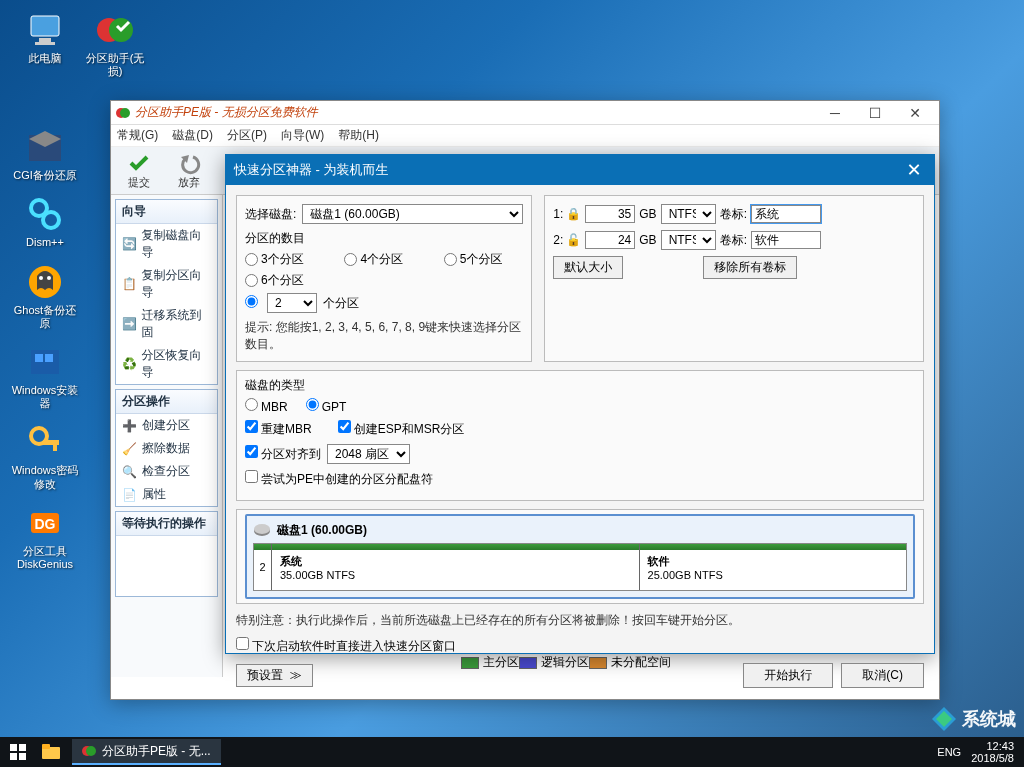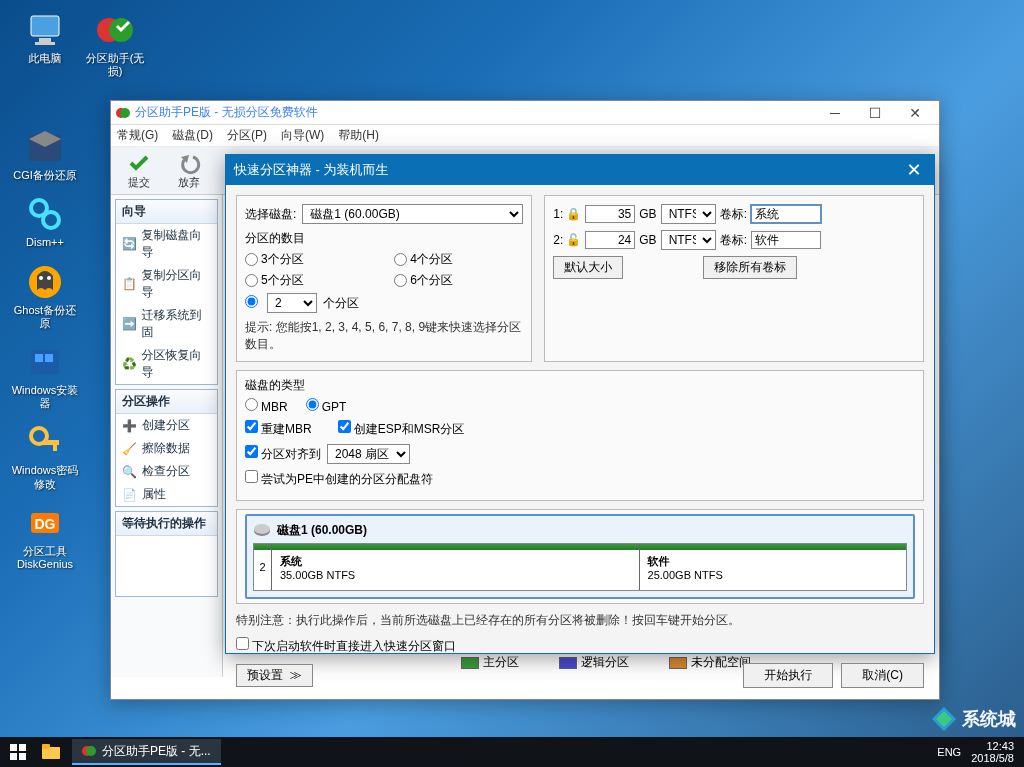--- a/index.html
+++ b/index.html
@@ -8,21 +8,21 @@
 
 .desktop-icons { position: absolute; top: 10px; left: 10px; display: flex; flex-direction: column; gap: 12px; }
 .desktop-icon { display: flex; flex-direction: column; align-items: center; width: 70px; text-align: center; cursor: pointer; }
 .desktop-icon .ico { width: 40px; height: 40px; display: flex; align-items: center; justify-content: center; }
 .desktop-icon .lbl { color: #fff; font-size: 11px; margin-top: 2px; text-shadow: 1px 1px 2px rgba(0,0,0,.7); line-height: 1.2; }
 
 
 .app-window { position: absolute; left: 110px; top: 100px; width: 830px; height: 600px; background: #fff; border: 1px solid #888; box-shadow: 0 4px 20px rgba(0,0,0,.3); }
 .app-titlebar { height: 24px; background: #fff; display: flex; align-items: center; padding: 0 4px; border-bottom: 1px solid #ddd; }
 .app-titlebar .app-ico { width: 16px; height: 16px; margin-right: 4px; }
-.app-titlebar .title { font-size: 12px; color: #3b82f6; flex: 1; }
+.app-titlebar .title { font-size: 12px; color: #c2410c; flex: 1; font-style: italic; }
 .app-titlebar .winbtns { display: flex; gap: 0; }
 .app-titlebar .winbtn { width: 40px; height: 22px; background: #fff; border: none; font-size: 14px; cursor: pointer; display:flex;align-items:center;justify-content:center;color:#444;}
 
 .app-menubar { height: 22px; display: flex; align-items: center; padding: 0 6px; gap: 14px; background: #fff; border-bottom: 1px solid #eee; }
 .app-menubar span { font-size: 12px; color: #333; cursor: pointer; }
 
 .app-toolbar { height: 48px; background: #f0f4f8; border-bottom: 1px solid #ccc; display: flex; align-items: center; padding: 0 8px; gap: 10px; }
 .tool-btn { display: flex; flex-direction: column; align-items: center; width: 40px; cursor: pointer; }
 .tool-btn .ti { width: 24px; height: 24px; }
 .tool-btn .tl { font-size: 11px; color: #333; }
@@ -51,21 +51,21 @@
 .dlg-body { padding: 10px; display: flex; flex-direction: column; gap: 8px; height: calc(100% - 26px); }
 .dlg-top { display: flex; gap: 12px; }
 .dlg-col { border: 1px solid #bbb; background: #fafafa; padding: 8px; }
 .dlg-col.left { flex: 1; }
 .dlg-col.right { flex: 1.3; }
 
 .form-row { display: flex; align-items: center; gap: 6px; margin-bottom: 6px; font-size: 12px; }
 .form-row label { font-size: 12px; }
 select, input[type=text] { border: 1px solid #888; padding: 1px 3px; font-size: 12px; background:#fff;}
 input[type=radio], input[type=checkbox] { margin-right: 3px; }
-.radio-grid { display: grid; grid-template-columns: 1fr 1fr; gap: 4px 20px; margin: 4px 0; }
+.radio-grid { display: grid; grid-template-columns: 1fr 1fr 1fr; gap: 4px 20px; margin: 4px 0; }
 .radio-grid label { font-size: 12px; display: flex; align-items: center; }
 .hint { font-size: 12px; color: #333; margin-top: 4px; }
 
 .part-row { display: flex; align-items: center; gap: 4px; font-size: 12px; margin-bottom: 6px; }
 .part-row .lock { width: 14px; height: 14px; display:inline-flex;align-items:center;justify-content:center;}
 .part-row input.sz { width: 50px; text-align: right; }
 .part-row select { width: 55px; }
 .part-row input.vol { width: 70px; }
 .vol-hl { border: 1px solid #06c; outline: 1px solid #49e; }
 button.small { padding: 2px 10px; font-size: 12px; background: #f0f0f0; border: 1px solid #888; cursor: pointer; }
@@ -84,21 +84,21 @@
 .warn { font-size: 12px; color: #333; }
 .dlg-bottom { display: flex; align-items: center; gap: 8px; margin-top: auto; }
 .dlg-bottom .sp { flex: 1; }
 
 
 .bg-parts { position:absolute; right:6px; top:558px; display:flex; gap:4px;}
 .bg-part { width:34px; height:44px; border:1px solid #666; background:#fff; position:relative; font-size:9px; padding:8px 2px 0; text-align:center; overflow:hidden;}
 .bg-part .bar { position:absolute; top:0;left:0;height:6px;width:100%; background:#3c9c3c;}
 
 
-.legend { position:absolute; bottom:4px; left:230px; right:10px; display:flex; gap:40px; font-size:12px; align-items:center; background:#fff; padding:2px 8px;}
+.legend { position:absolute; bottom:4px; left:230px; right:10px; display:flex; font-size:12px; align-items:center; background:#fff; padding:2px 8px;}
 .legend .li { display:flex; align-items:center; gap:4px;}
 .legend .sw { width:18px; height:12px; border:1px solid #666;}
 
 
 .taskbar { position: absolute; bottom: 0; left: 0; right: 0; height: 30px; background: #101418; display: flex; align-items: center; }
 .taskbar .start { width: 36px; height: 30px; display: flex; align-items: center; justify-content: center; cursor: pointer; }
 .taskbar .tb-ico { width: 30px; height:30px; display:flex;align-items:center;justify-content:center; cursor:pointer;}
 .taskbar .task { margin-left: 6px; background: #2a3540; height: 26px; padding: 0 10px; display: flex; align-items: center; gap: 6px; color: #fff; font-size: 12px; border-bottom:2px solid #5ab0ff;}
 .taskbar .tray { margin-left: auto; display: flex; align-items: center; gap: 10px; padding: 0 10px; color: #fff; font-size: 11px; }
 

